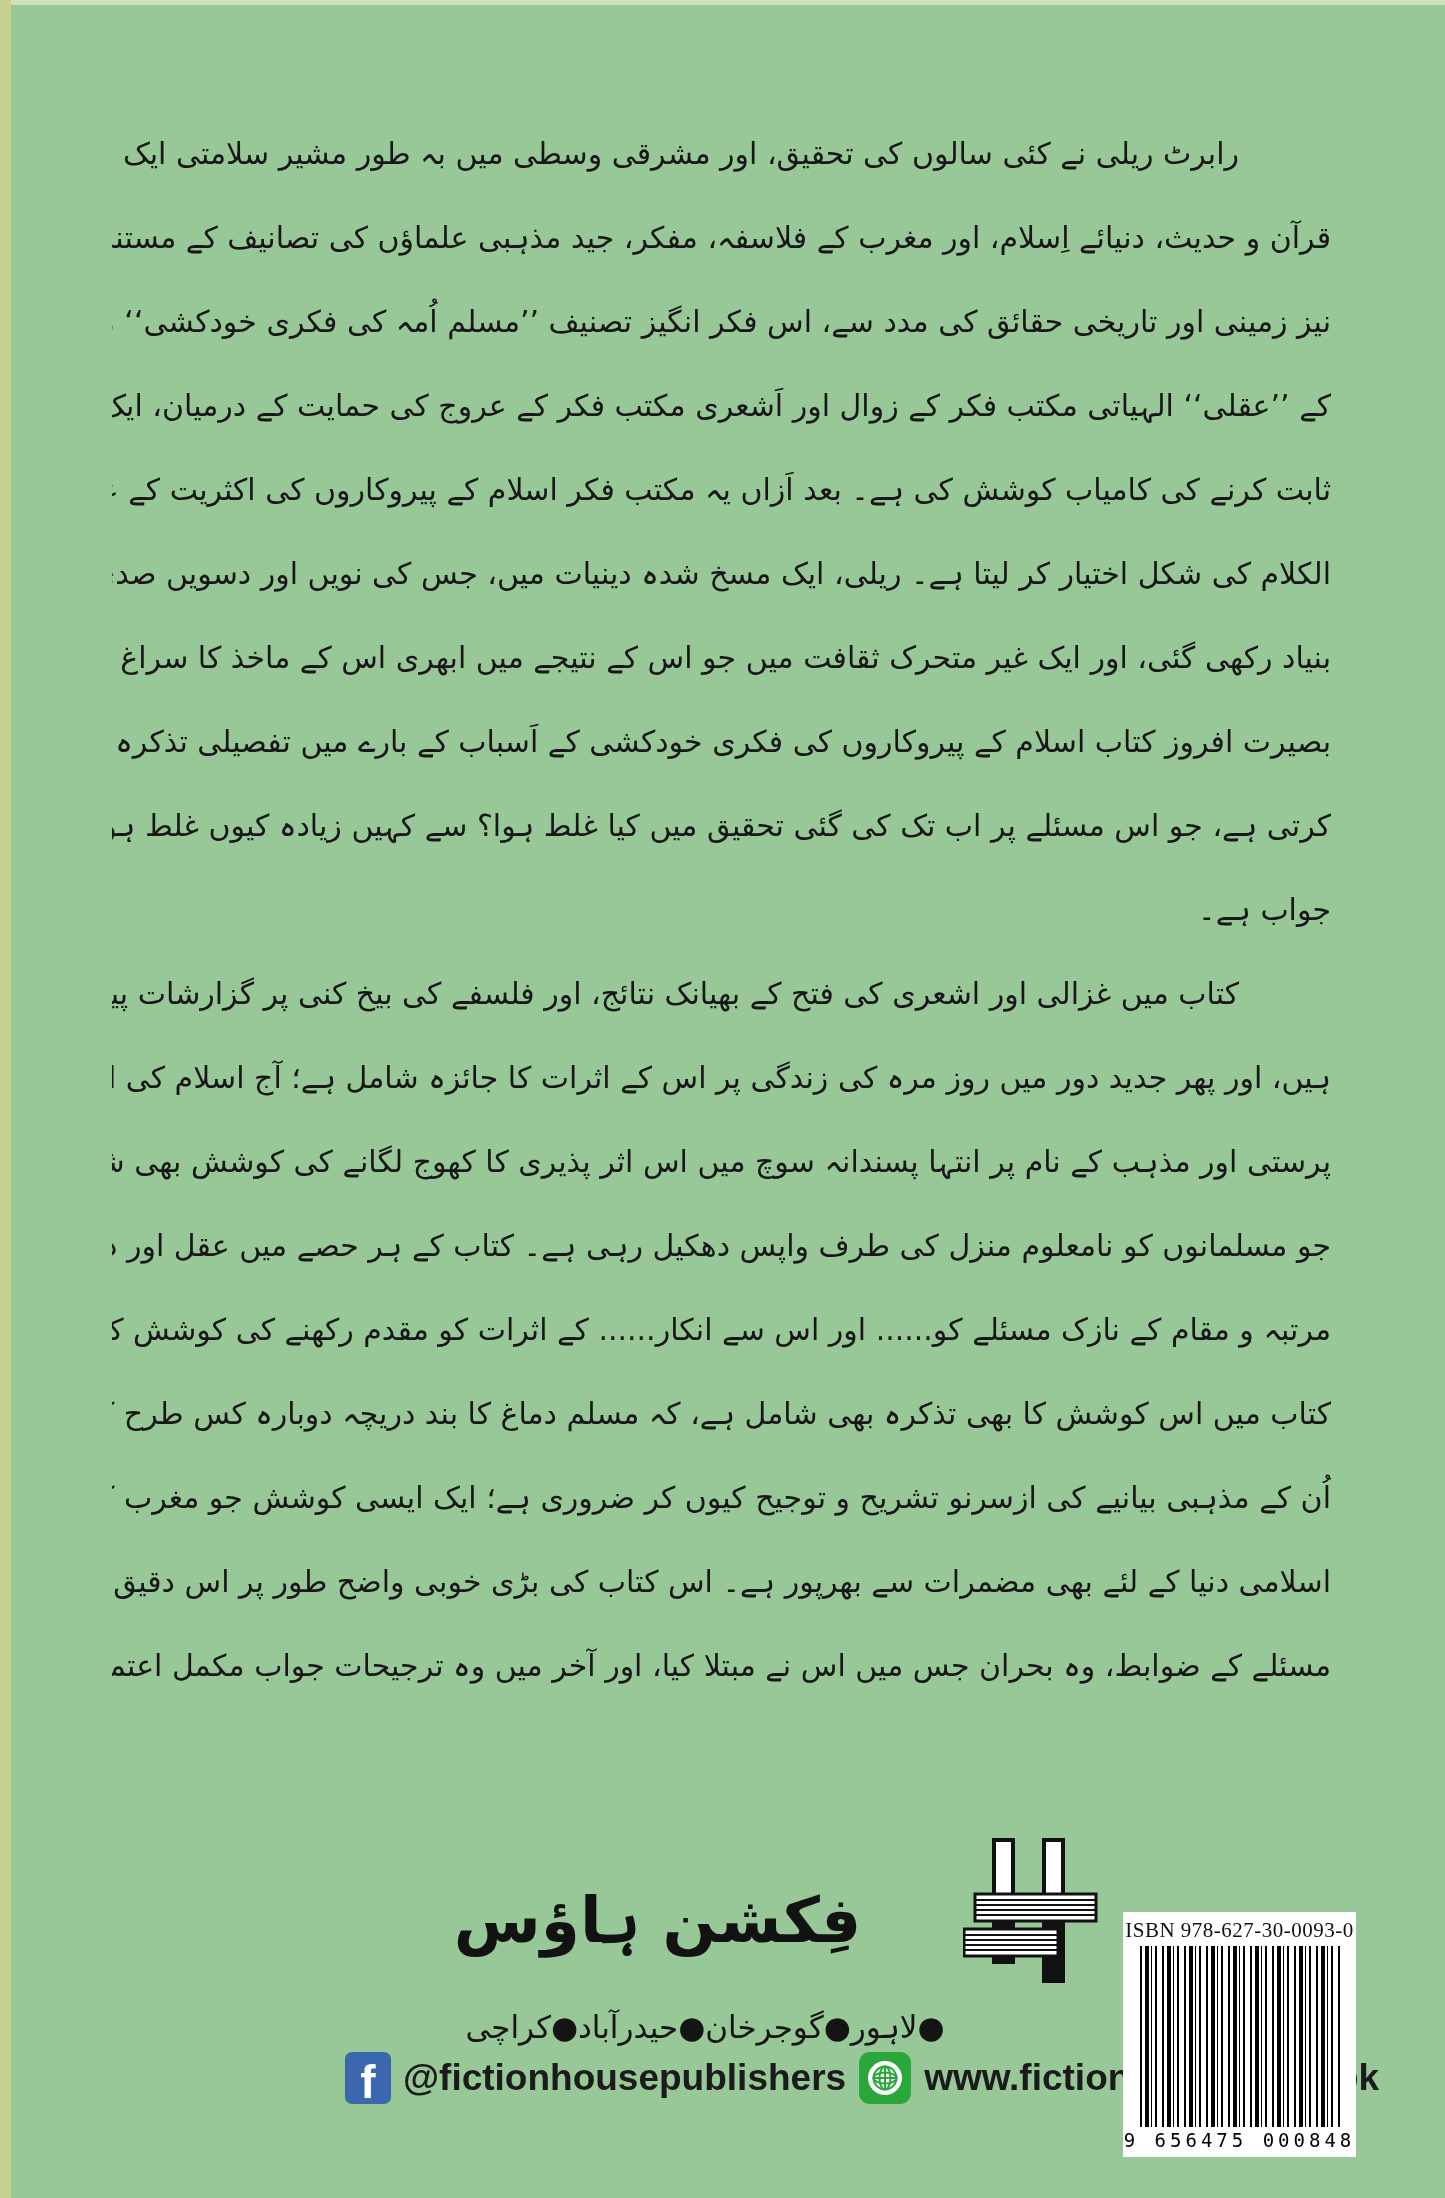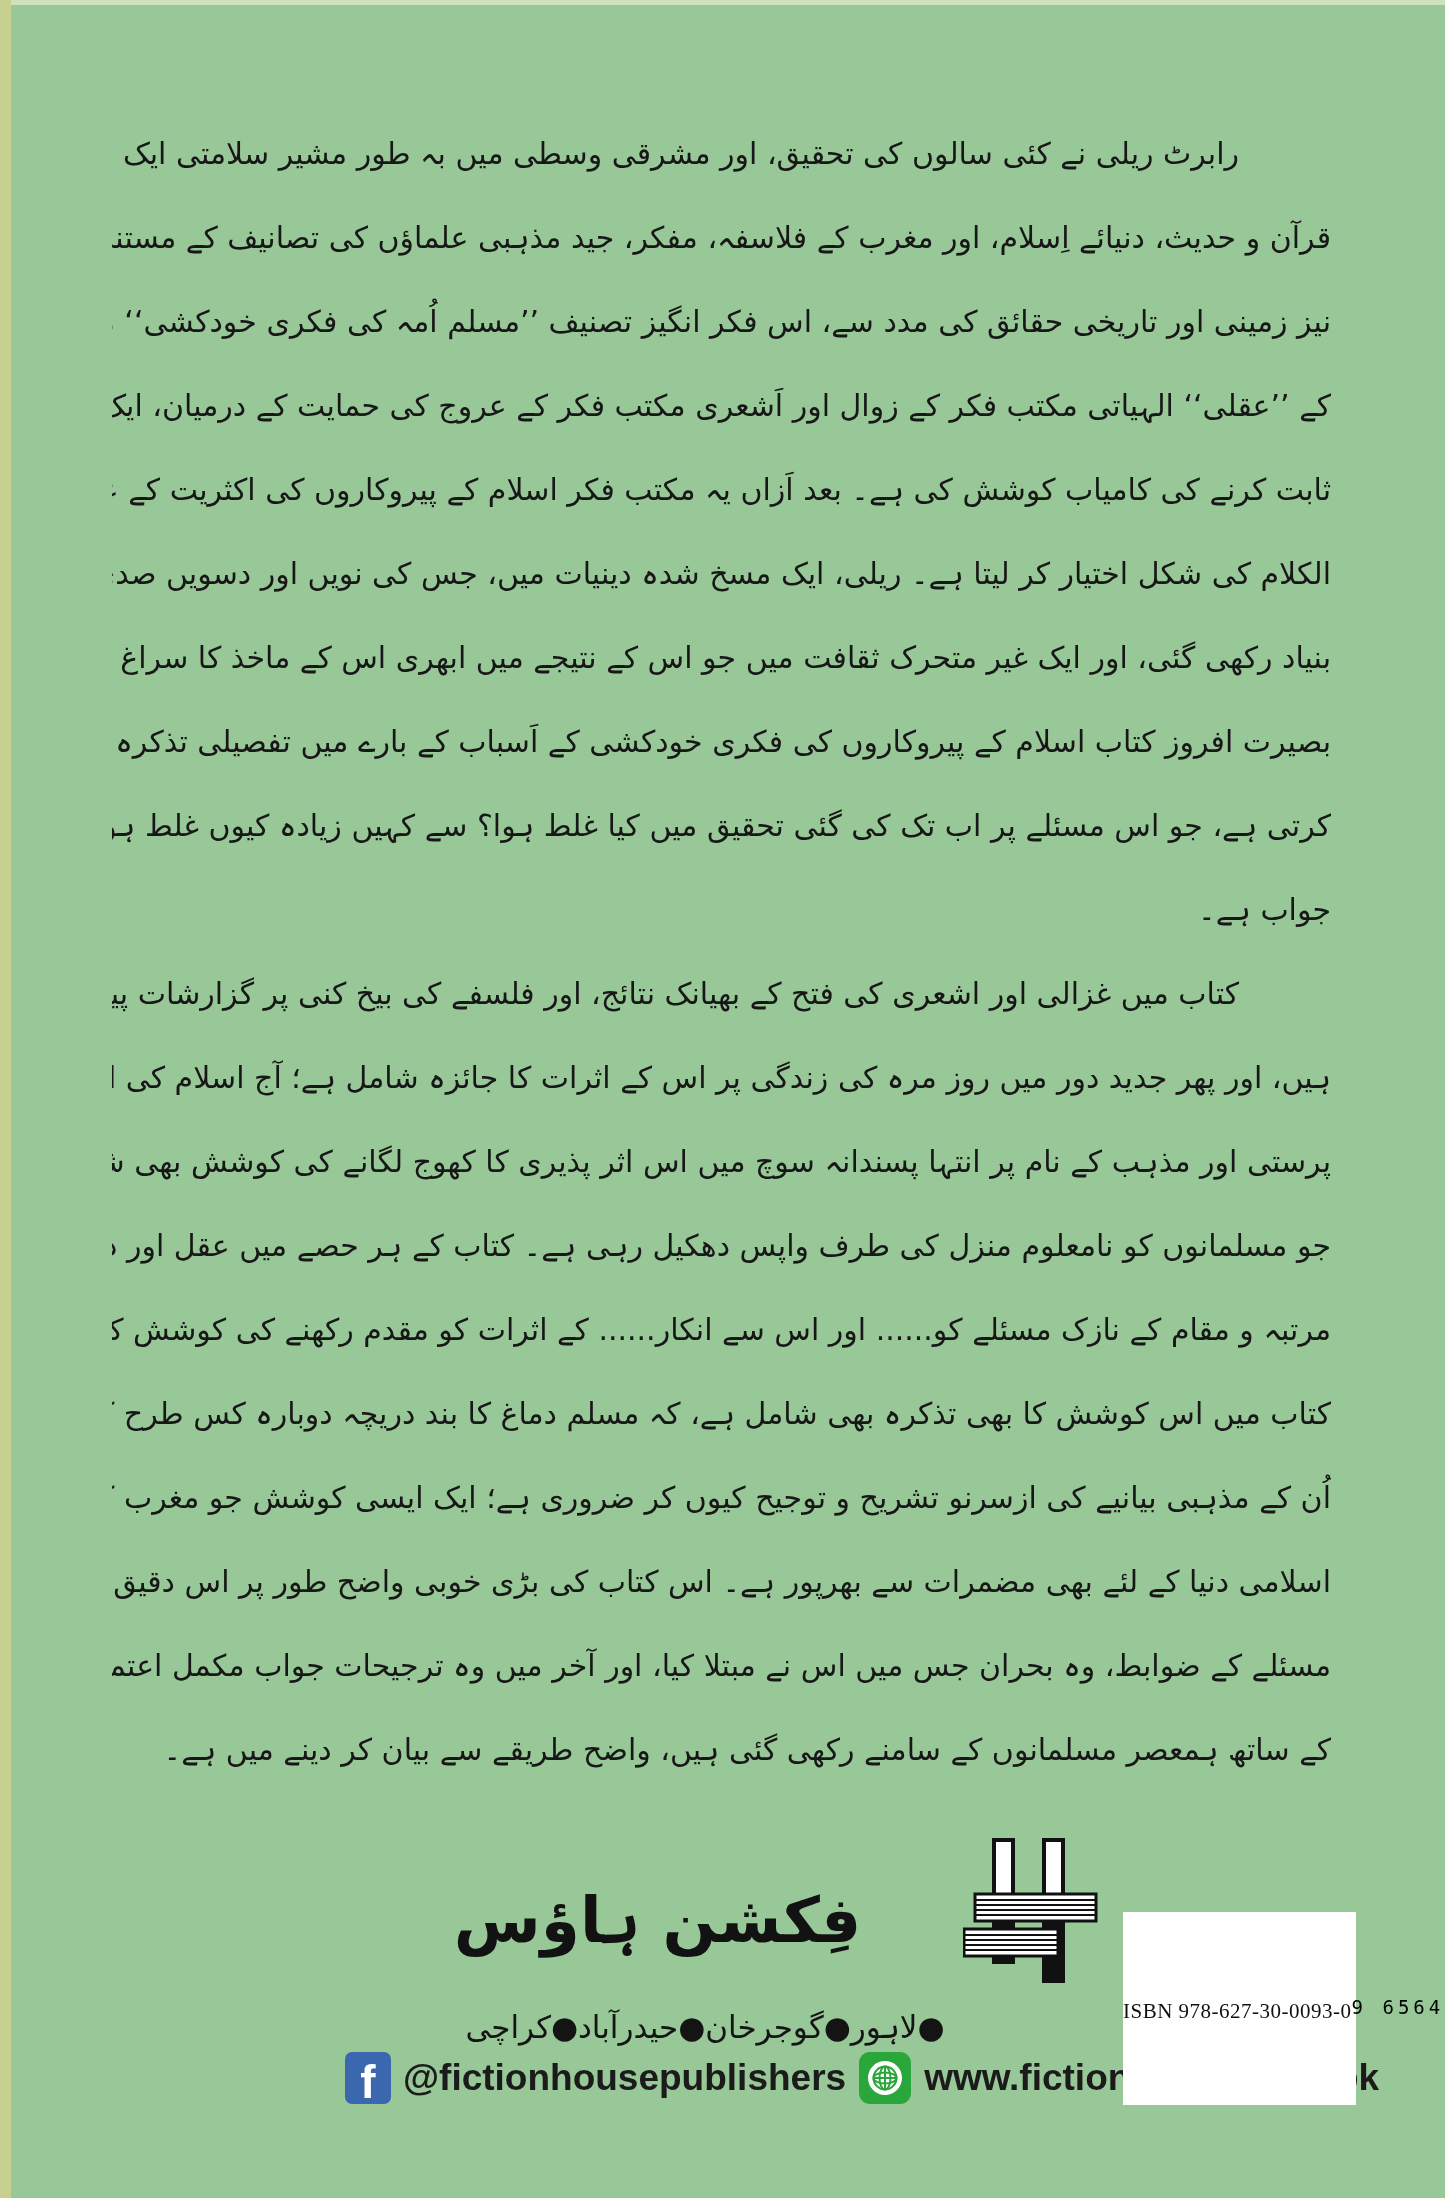--- a/index.html
+++ b/index.html
@@ -51,22 +51,22 @@
     line-height:44px;overflow:hidden;flex:0 0 auto;
   }
   .social-text{
     font-family:"Liberation Sans",sans-serif;font-weight:bold;
     font-size:37px;color:#1b1b1b;white-space:nowrap;
   }
   .globe-icon{width:54px;height:54px;flex:0 0 auto;}
 
   
   .barcode-box{
-    position:absolute;top:1912px;left:1123px;width:233px;height:193px;
-    background:#ffffff;display:flex;flex-direction:row;align-items:center;
+    position:absolute;top:1912px;left:1123px;width:233px;height:245px;
+    background:#ffffff;display:flex;flex-direction:column;align-items:center;
   }
   .isbn-label{
     font-family:"Liberation Serif",serif;font-size:21px;color:#111;
     margin-top:6px;white-space:nowrap;letter-spacing:0.5px;
   }
   .bars{
     width:200px;flex:1;margin-top:3px;
     background:
       repeating-linear-gradient(90deg,
         #000 0 2px, transparent 2px 5px,
@@ -98,21 +98,20 @@
   <div class="line lastline">جواب ہے۔</div>
   <div class="line indent">کتاب میں غزالی اور اشعری کی فتح کے بھیانک نتائج، اور فلسفے کی بیخ کنی پر گزارشات پیش کی گئی</div>
   <div class="line">ہیں، اور پھر جدید دور میں روز مرہ کی زندگی پر اس کے اثرات کا جائزہ شامل ہے؛ آج اسلام کی اسلام</div>
   <div class="line">پرستی اور مذہب کے نام پر انتہا پسندانہ سوچ میں اس اثر پذیری کا کھوج لگانے کی کوشش بھی شامل ہے،</div>
   <div class="line">جو مسلمانوں کو نامعلوم منزل کی طرف واپس دھکیل رہی ہے۔ کتاب کے ہر حصے میں عقل اور دلیل کے</div>
   <div class="line">مرتبہ و مقام کے نازک مسئلے کو...... اور اس سے انکار...... کے اثرات کو مقدم رکھنے کی کوشش کی گئی ہے؛</div>
   <div class="line">کتاب میں اس کوشش کا بھی تذکرہ بھی شامل ہے، کہ مسلم دماغ کا بند دریچہ دوبارہ کس طرح کھولا جائے، اور</div>
   <div class="line">اُن کے مذہبی بیانیے کی ازسرنو تشریح و توجیح کیوں کر ضروری ہے؛ ایک ایسی کوشش جو مغرب کے ساتھ ساتھ،</div>
   <div class="line">اسلامی دنیا کے لئے بھی مضمرات سے بھرپور ہے۔ اس کتاب کی بڑی خوبی واضح طور پر اس دقیق دینیاتی</div>
   <div class="line">مسئلے کے ضوابط، وہ بحران جس میں اس نے مبتلا کیا، اور آخر میں وہ  ترجیحات جواب مکمل اعتماد</div>
-  <div class="line lastline">کے ساتھ ہمعصر مسلمانوں کے سامنے رکھی گئی ہیں، واضح طریقے سے بیان کر دینے میں ہے۔</div>
 </div>
 
 <div class="publisher-name">فِکشن ہاؤس</div>
 
 <svg class="logo-mark" viewBox="0 0 135 145" xmlns="http://www.w3.org/2000/svg">
 
   <rect x="29" y="58" width="23" height="68" fill="#111"></rect>
   <rect x="79" y="74" width="23" height="71" fill="#111"></rect>
 
   <rect x="31" y="2" width="19" height="60" fill="#fff" stroke="#111" stroke-width="4"></rect>

